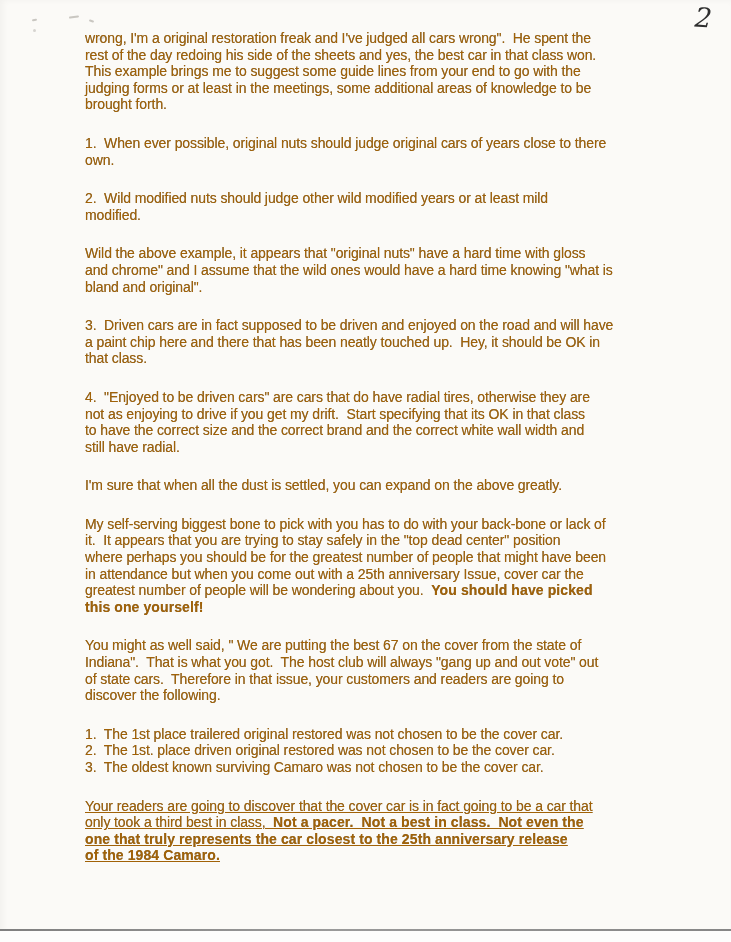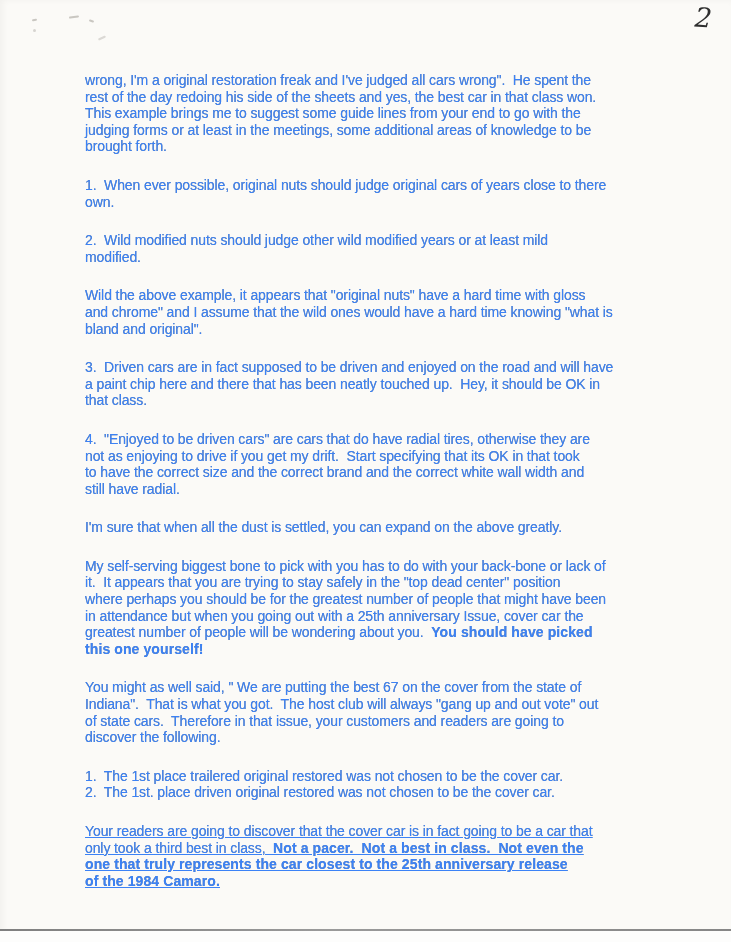--- a/index.html
+++ b/index.html
@@ -16,24 +16,23 @@
     font-family: "Liberation Sans", sans-serif;
     box-shadow: inset 3px 0 6px rgba(0,0,0,0.04);
   }
   .content {
     position: absolute;
     left: 85px;
     top: 30px;
     width: 600px;
     font-size: 14px;
     line-height: 16.6px;
-    color: #3b82f6;
+    color: #a16207;
     letter-spacing: -0.1px;
     text-shadow: 0 0 0.5px rgba(40,40,40,0.55);
-    margin-top: 42px;
   }
   .block { margin: 0 0 22px 0; }
   .block:last-child { margin-bottom: 0; text-decoration: underline; }
   .line { white-space: pre; }
   .line span.b { font-weight: 700; letter-spacing: 0.1px; }
   .page-number {
     position: absolute;
     top: 2px;
     left: 695px;
     font-family: "DejaVu Serif", serif;
@@ -104,44 +103,45 @@
         <div class="line"><span>and chrome" and I assume that the wild ones would have a hard time knowing "what is</span></div>
         <div class="line"><span>bland and original".</span></div>
       </div>
       <div class="block">
         <div class="line"><span>3.  Driven cars are in fact supposed to be driven and enjoyed on the road and will have</span></div>
         <div class="line"><span>a paint chip here and there that has been neatly touched up.  Hey, it should be OK in</span></div>
         <div class="line"><span>that class.</span></div>
       </div>
       <div class="block">
         <div class="line"><span>4.  "Enjoyed to be driven cars" are cars that do have radial tires, otherwise they are</span></div>
-        <div class="line"><span>not as enjoying to drive if you get my drift.  Start specifying that its OK in that took</span></div>
+        <div class="line"><span>not as enjoying to drive if you get my drift.  Start specifying that its OK in that class</span></div>
         <div class="line"><span>to have the correct size and the correct brand and the correct white wall width and</span></div>
         <div class="line"><span>still have radial.</span></div>
       </div>
       <div class="block">
         <div class="line"><span>I'm sure that when all the dust is settled, you can expand on the above greatly.</span></div>
       </div>
       <div class="block">
         <div class="line"><span>My self-serving biggest bone to pick with you has to do with your back-bone or lack of</span></div>
         <div class="line"><span>it.  It appears that you are trying to stay safely in the "top dead center" position</span></div>
         <div class="line"><span>where perhaps you should be for the greatest number of people that might have been</span></div>
-        <div class="line"><span>in attendance but when you going out with a 25th anniversary Issue, cover car the</span></div>
+        <div class="line"><span>in attendance but when you come out with a 25th anniversary Issue, cover car the</span></div>
         <div class="line"><span>greatest number of people will be wondering about you.  </span><span class="b">You should have picked</span></div>
         <div class="line"><span class="b">this one yourself!</span></div>
       </div>
       <div class="block">
         <div class="line"><span>You might as well said, " We are putting the best 67 on the cover from the state of</span></div>
         <div class="line"><span>Indiana".  That is what you got.  The host club will always "gang up and out vote" out</span></div>
         <div class="line"><span>of state cars.  Therefore in that issue, your customers and readers are going to</span></div>
         <div class="line"><span>discover the following.</span></div>
       </div>
       <div class="block">
         <div class="line"><span>1.  The 1st place trailered original restored was not chosen to be the cover car.</span></div>
         <div class="line"><span>2.  The 1st. place driven original restored was not chosen to be the cover car.</span></div>
+        <div class="line"><span>3.  The oldest known surviving Camaro was not chosen to be the cover car.</span></div>
       </div>
       <div class="block">
         <div class="line"><span>Your readers are going to discover that the cover car is in fact going to be a car that</span></div>
         <div class="line"><span>only took a third best in class,  </span><span class="b">Not a pacer.  Not a best in class.  Not even the</span></div>
         <div class="line"><span class="b">one that truly represents the car closest to the 25th anniversary release</span></div>
         <div class="line"><span class="b">of the 1984 Camaro.</span></div>
       </div>
     </div>
 
   <div class="scan-edge-line"></div>

